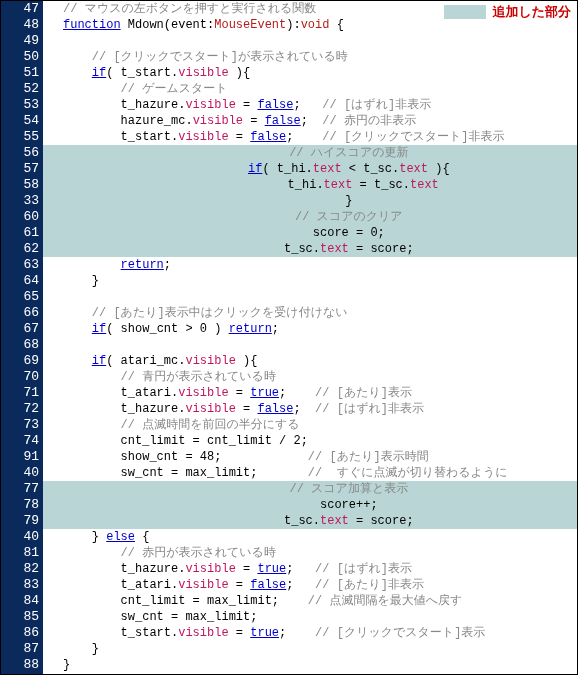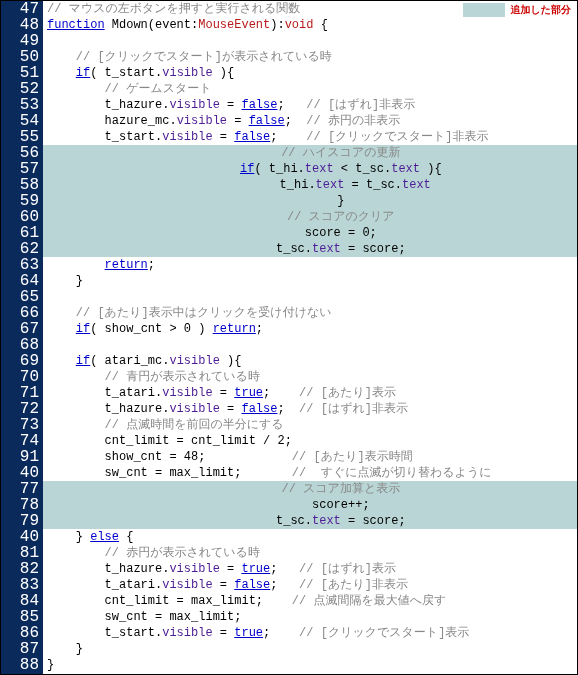--- a/index.html
+++ b/index.html
@@ -21,45 +21,45 @@
     position: absolute;
     left: 0;
     top: 0;
     width: 42px;
     height: 100%;
     background: #0a2a5c;
     color: #fff;
     text-align: right;
     padding-right: 4px;
     box-sizing: border-box;
-    font-size: 16px;
+    font-size: 13px;
     line-height: 16px;
   }
   .code-area {
     position: absolute;
     left: 42px;
     top: 0;
     right: 0;
     height: 100%;
     background: #fff;
     font-size: 12px;
     line-height: 16px;
     white-space: pre;
     overflow: hidden;
   }
   .ln { height: 16px; }
   .code-line {
     height: 16px;
-    padding-left: 4px;
+    padding-left: 20px;
     position: relative;
   }
   .hl { background: #b9d5d5; text-align: center; }
   .tok-kw { color: #0000cc; text-decoration: underline; }
   .tok-type { color: #b91c1c; }
-  .tok-prop { color: #4c1d95; }
+  .tok-prop { color: #be185d; }
   .tok-cmt { color: #888; }
   .tok-plain { color: #000; }
   .legend {
     position: absolute;
     top: 2px;
     right: 2px;
     display: flex;
     align-items: center;
     gap: 6px;
     background: #fff;
@@ -67,41 +67,41 @@
   }
   .legend-swatch {
     width: 42px;
     height: 14px;
     background: #b9d5d5;
   }
   .legend-text {
     color: #c00;
     font-weight: bold;
     font-family: Liberation Mono, monospace;
-    font-size: 10px;
+    font-size: 13px;
   }
 </style>
 </head>
 <body>
 
 <div class="container">
   <div class="gutter" id="gutter">
       <div class="ln">47</div>
       <div class="ln">48</div>
       <div class="ln">49</div>
       <div class="ln">50</div>
       <div class="ln">51</div>
       <div class="ln">52</div>
       <div class="ln">53</div>
       <div class="ln">54</div>
       <div class="ln">55</div>
       <div class="ln">56</div>
       <div class="ln">57</div>
       <div class="ln">58</div>
-      <div class="ln">59</div>
+      <div class="ln">33</div>
       <div class="ln">60</div>
       <div class="ln">61</div>
       <div class="ln">62</div>
       <div class="ln">63</div>
       <div class="ln">64</div>
       <div class="ln">65</div>
       <div class="ln">66</div>
       <div class="ln">67</div>
       <div class="ln">68</div>
       <div class="ln">69</div>

